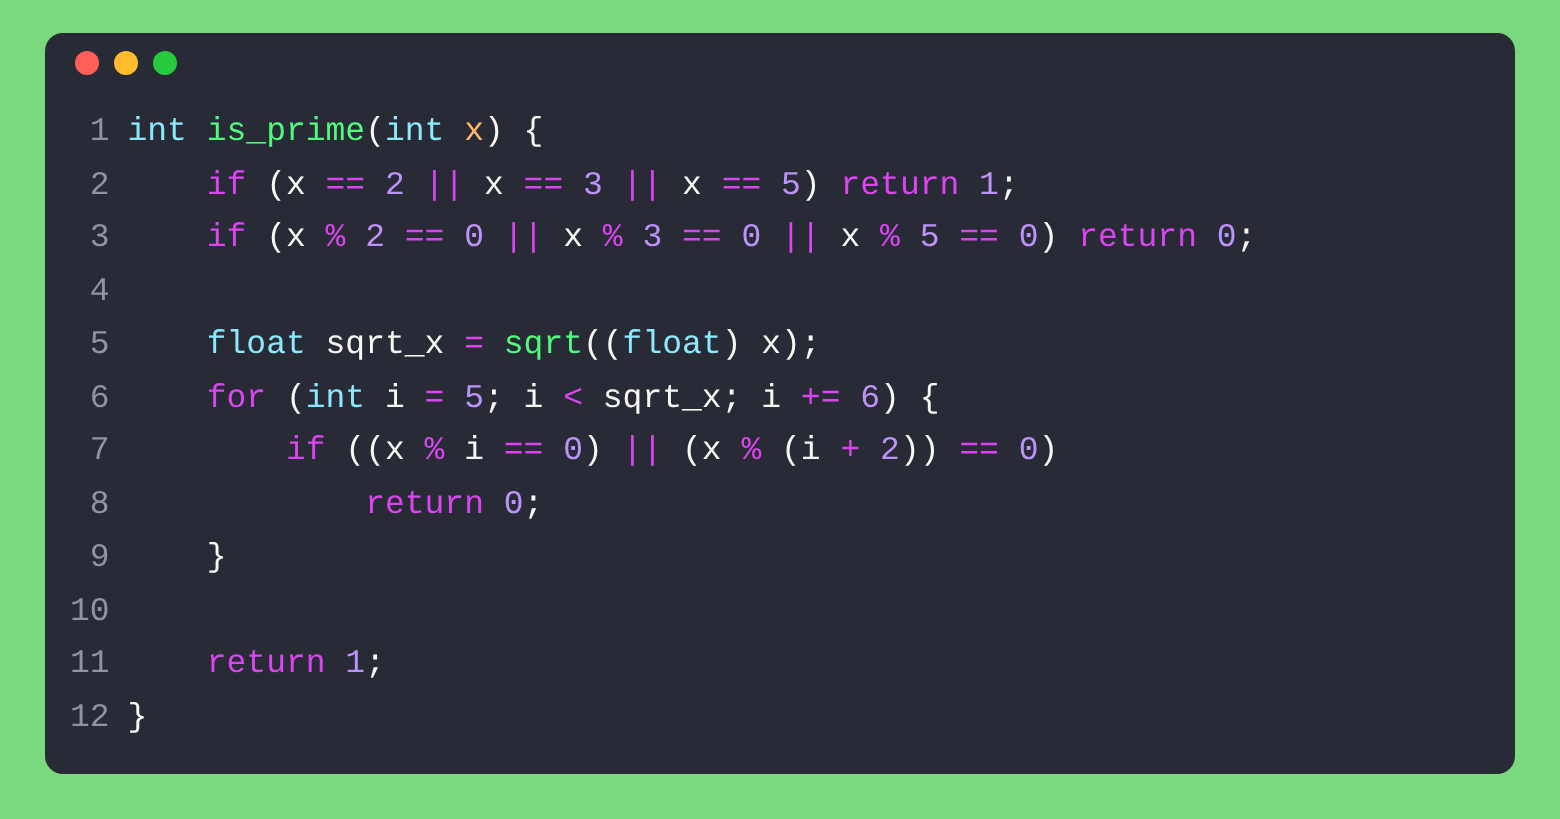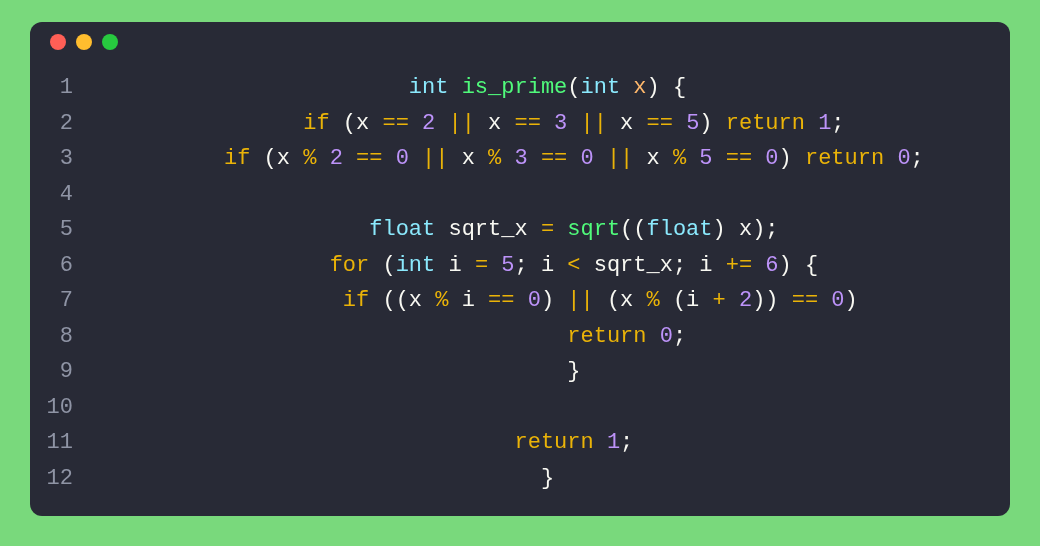--- a/index.html
+++ b/index.html
@@ -43,24 +43,24 @@
   }
   .line { display: flex; }
   .gutter {
     width: 55px;
     text-align: right;
     padding-right: 12px;
     color: #8f94a5;
     user-select: none;
     flex-shrink: 0;
   }
-  .code { flex: 1; text-align: center; }
+  .code { flex: 1; }
   
   .tk-type   { color: #8be9fd; }     
-  .tk-kw     { color: #eab308; }     
+  .tk-kw     { color: #d946ef; }     
   .tk-ident  { color: #f8f8f2; }
   .tk-fn     { color: #50fa7b; }     
   .tk-param  { color: #ffb86c; }     
   .tk-num    { color: #bd93f9; }     
   .tk-punct  { color: #f8f8f2; }
 </style>
 </head>
 <body>
 
 <div class="window">

